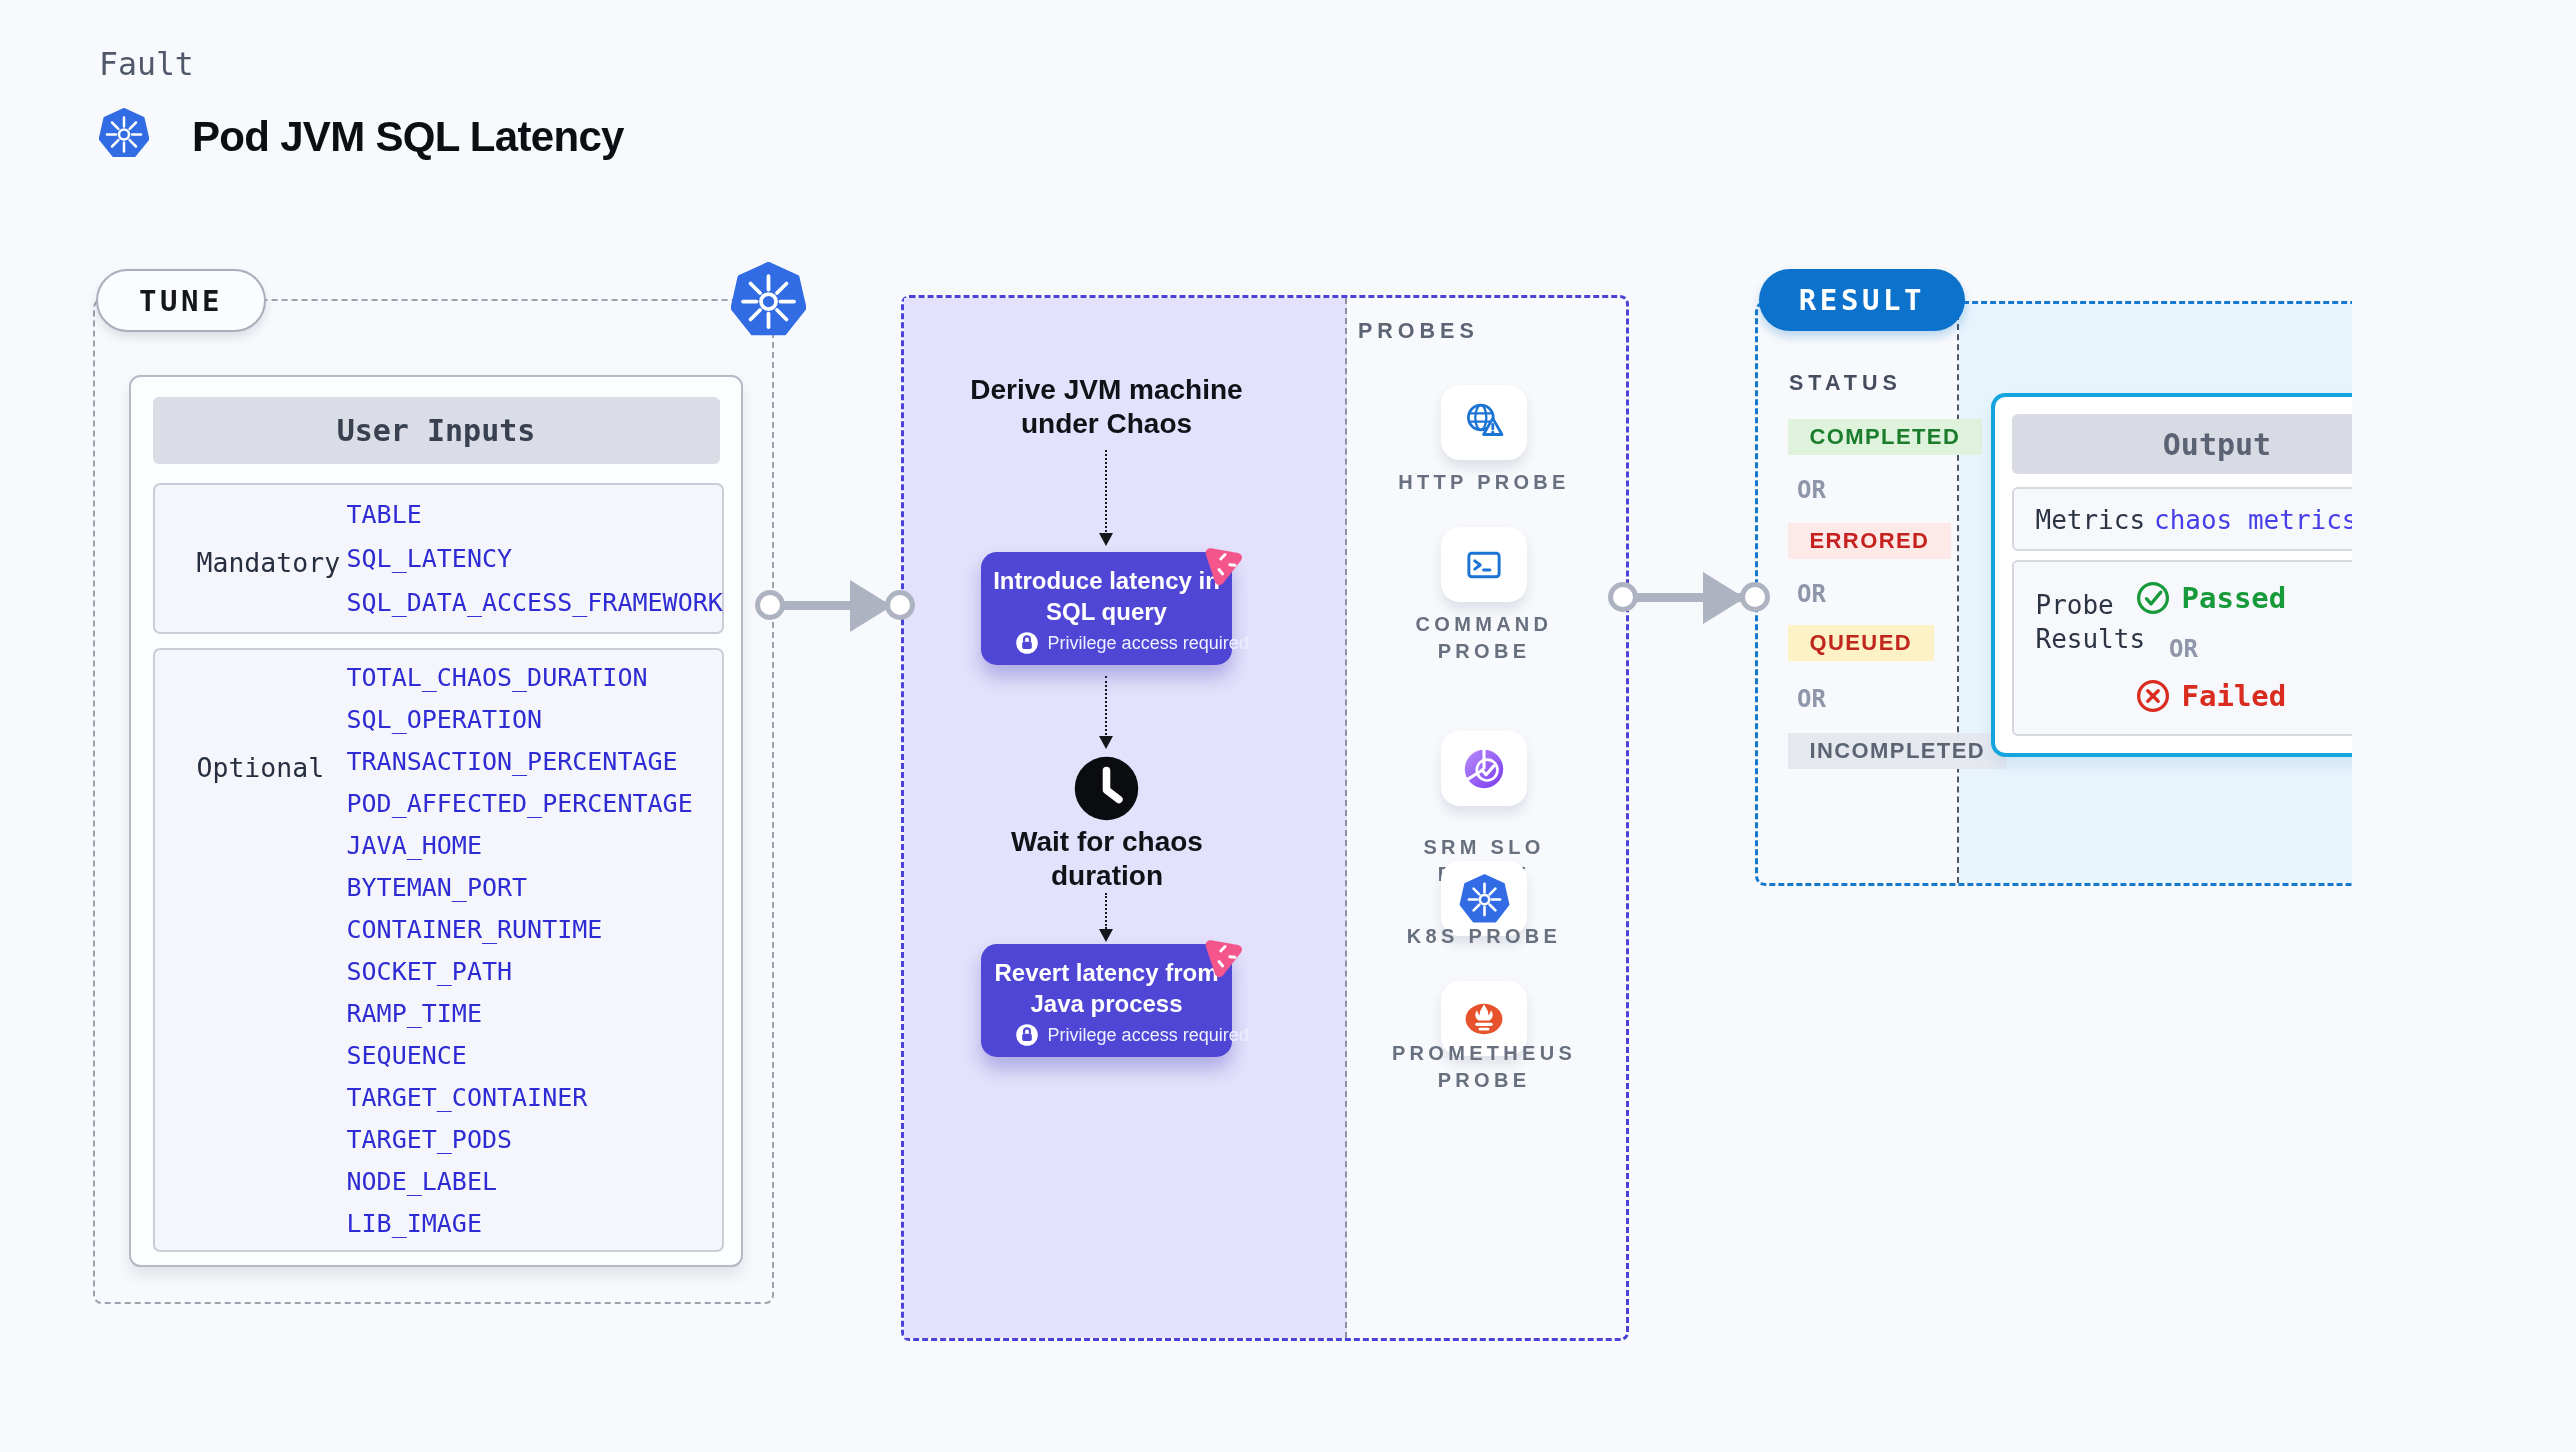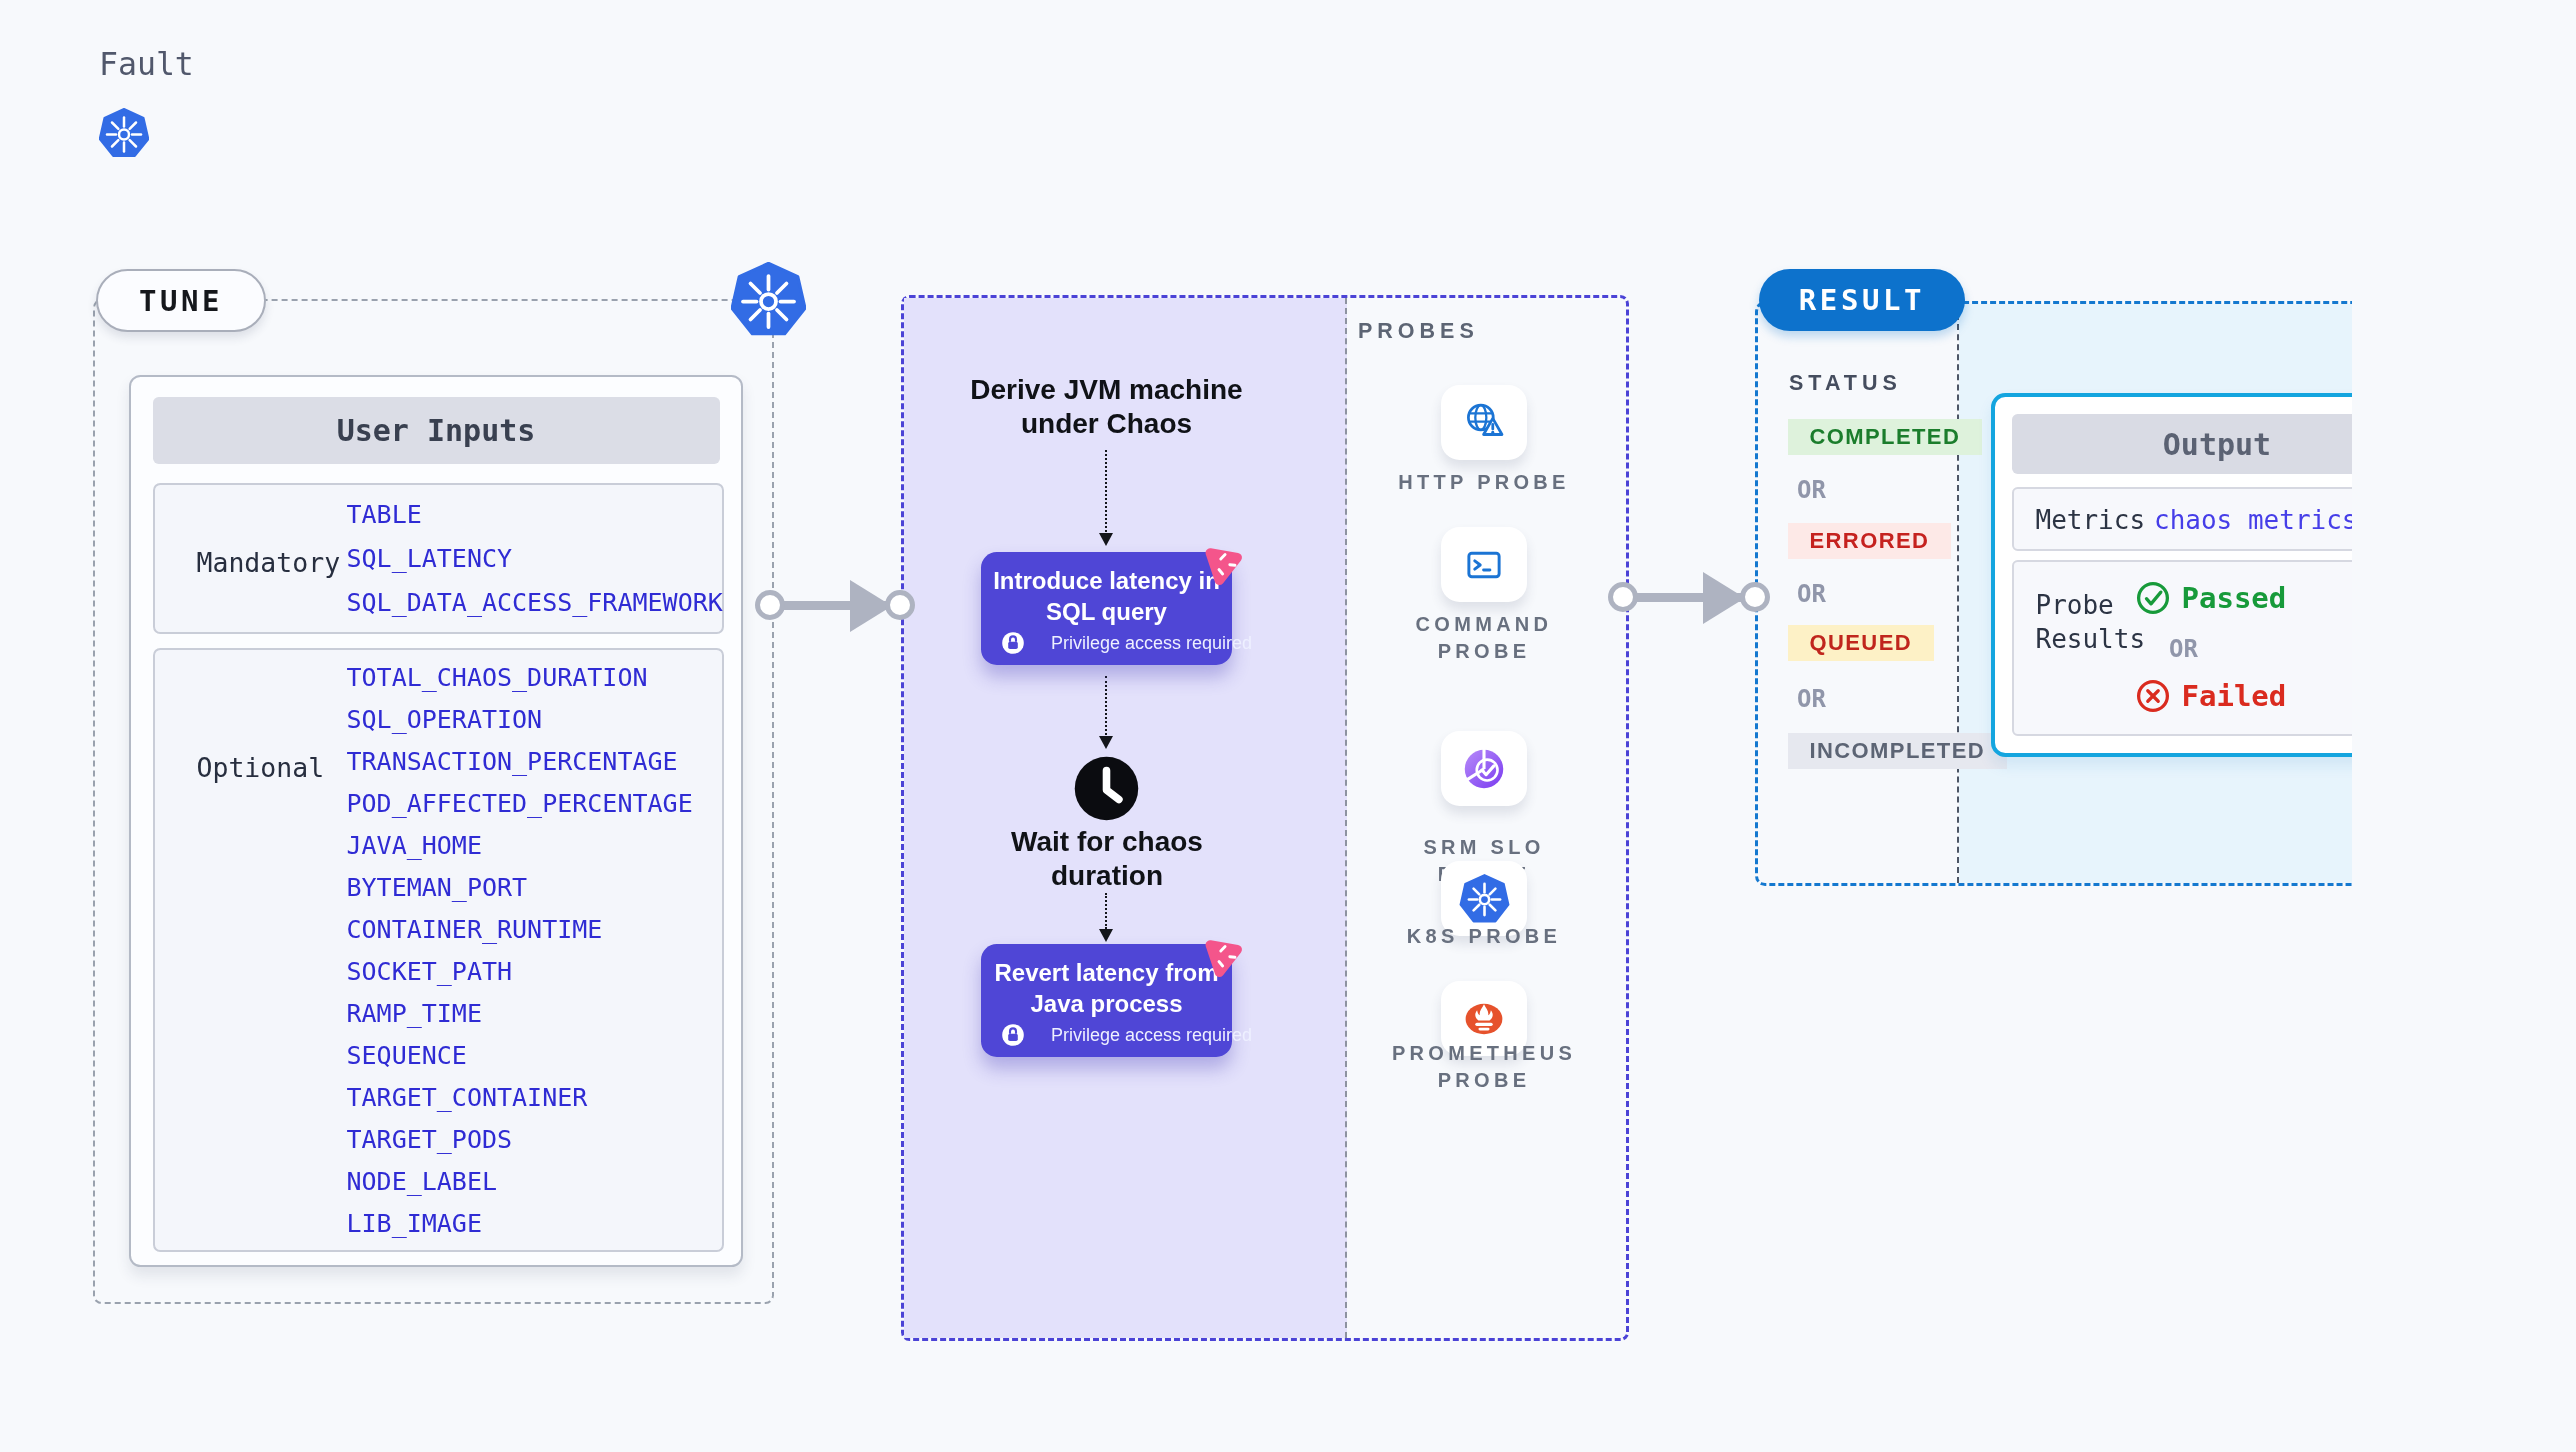--- a/index.html
+++ b/index.html
@@ -49,21 +49,21 @@
 
   
   .flow-title{position:absolute;text-align:center;font-weight:bold;font-size:28px;color:#101217;line-height:34px;}
   .dotted-line{position:absolute;border-left:2.9px dotted #14161b;}
   .dotted-head{position:absolute;width:0;height:0;border-left:7.9px solid transparent;
                border-right:7.9px solid transparent;border-top:13px solid #14161b;}
   .chaos-box{position:absolute;left:981px;width:251px;height:113px;background:#4f46d6;border-radius:15.8px;
              box-shadow:0 11.5px 18.6px rgba(60,50,180,.30);z-index:3;}
   .chaos-box .bt{position:absolute;left:0;top:13px;width:100%;text-align:center;color:#ffffff;
              font-weight:bold;font-size:24px;line-height:31px;}
-  .priv{position:absolute;left:0;bottom:10px;width:100%;display:flex;align-items:center;justify-content:space-between;gap:8.6px;padding-left:20px;}
+  .priv{position:absolute;left:14px;bottom:10px;width:100%;display:flex;align-items:center;justify-content:flex-start;gap:8.6px;padding-left:20px;}
   .priv span{color:#eef0ff;font-size:18px;}
   .pink-icon{position:absolute;z-index:4;}
 
   
   #probes-label{left:1358px;top:319px;font-weight:bold;font-size:21.5px;letter-spacing:5px;color:#5d6574;}
   .probe-card{position:absolute;left:1441px;width:86px;height:75px;background:#ffffff;border-radius:18.6px;
               box-shadow:0 7.2px 11.5px rgba(50,60,90,.12);display:flex;align-items:center;justify-content:center;}
   .probe-label{position:absolute;left:1362px;width:244px;text-align:center;font-weight:bold;font-size:20px;
                letter-spacing:4.3px;color:#68707f;line-height:26.5px;}
 
@@ -115,20 +115,21 @@
           <line x1="61.3" y1="40.7" x2="74" y2="28"></line>
         <line x1="50" y1="36" x2="50" y2="18"></line>
           <line x1="38.7" y1="40.7" x2="26" y2="28"></line>
         <line x1="34" y1="52" x2="16" y2="52"></line>
           <line x1="38.7" y1="63.3" x2="26" y2="76"></line>
         <line x1="50" y1="68" x2="50" y2="86"></line>
           <line x1="61.3" y1="63.3" x2="74" y2="76"></line>
       </g>
     </svg>
   </span>
+  <div class="abs" id="page-title">Pod JVM SQL Latency</div>
 
   <div class="pill" id="tune-pill">TUNE</div>
   <div class="abs" id="tune-box"></div>
   <span class="abs" style="left:731px;top:262px;z-index:6;">
     <svg width="75" height="76" viewBox="0 0 100 100">
       <polygon points="50,1 10.9,18.8 1.3,61.1 28.3,95 71.7,95 98.8,61.1 89.1,18.8" fill="#326ce5" stroke="#326ce5" stroke-width="4" stroke-linejoin="round"></polygon>
       <g stroke="#fff" stroke-width="5" stroke-linecap="round" fill="none">
         <circle cx="50" cy="52" r="10"></circle>
         <line x1="66" y1="52" x2="84" y2="52"></line>
           <line x1="61.3" y1="40.7" x2="74" y2="28"></line>

